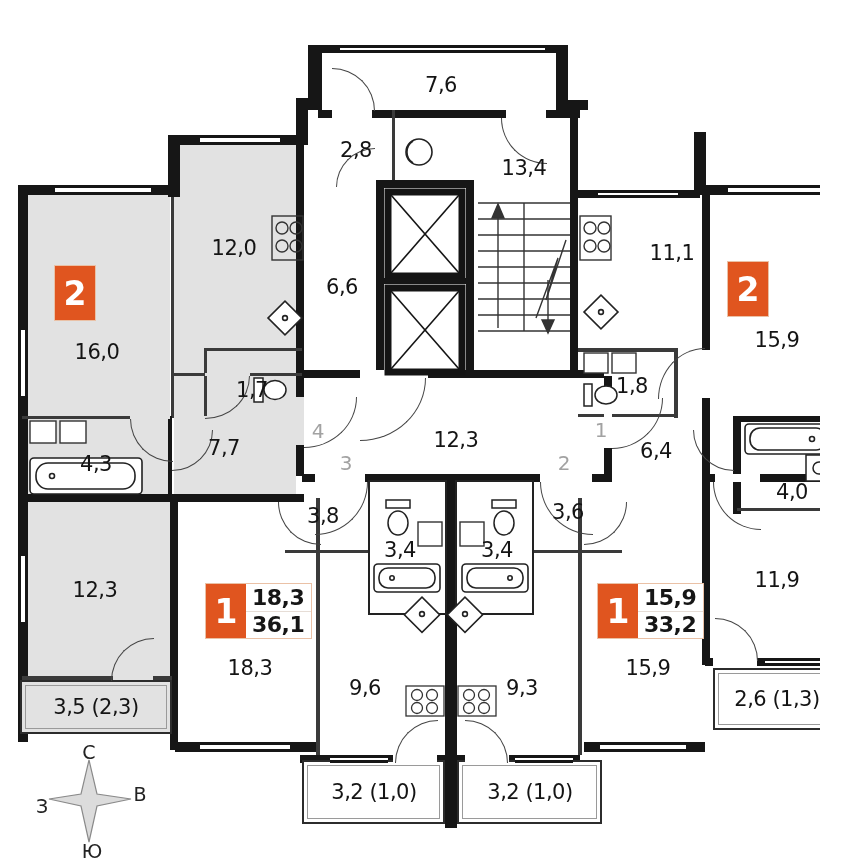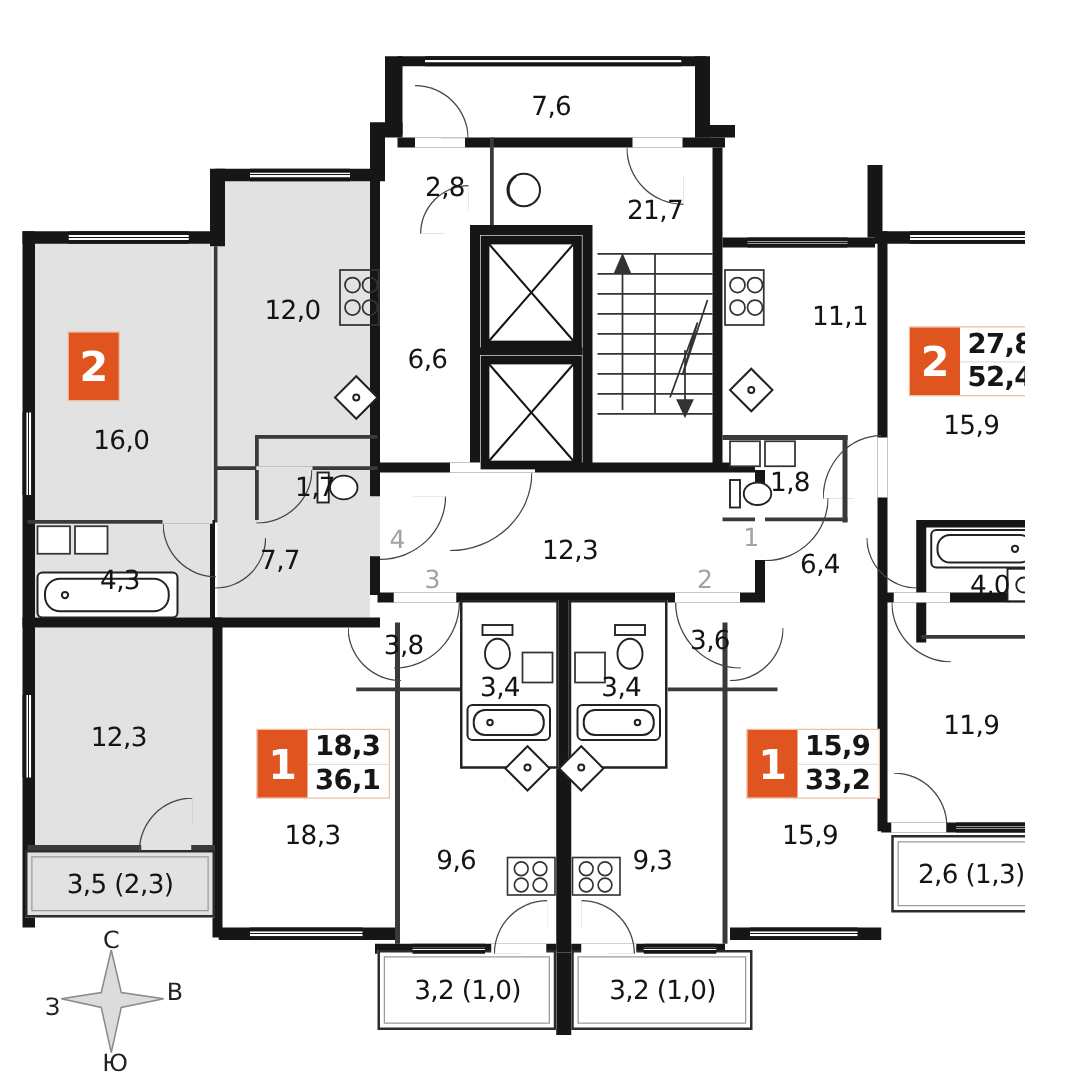--- a/index.html
+++ b/index.html
@@ -303,36 +303,36 @@
     </g>
 
     <g>
       <polygon points="89,760 97,794 131,799 97,806 89,842 81,806 49,799 81,794" fill="#dcdcdc" stroke="#8a8a8a" stroke-width="1.2"></polygon>
     </g>
   </svg>
 
   <div class="lbl" style="left:441px;top:85px">7,6</div>
   <div class="lbl" style="left:356px;top:150px">2,8</div>
   <div class="lbl" style="left:342px;top:287px">6,6</div>
-  <div class="lbl" style="left:524px;top:168px">21,7</div>
+  <div class="lbl" style="left:524px;top:168px">13,4</div>
   <div class="lbl" style="left:456px;top:440px">12,3</div>
 
   <div class="lbl" style="left:97px;top:352px">16,0</div>
   <div class="lbl" style="left:234px;top:248px">12,0</div>
   <div class="lbl" style="left:252px;top:390px">1,7</div>
   <div class="lbl" style="left:224px;top:448px">7,7</div>
   <div class="lbl" style="left:96px;top:464px">4,3</div>
   <div class="lbl" style="left:95px;top:590px">12,3</div>
   <div class="lbl" style="left:96px;top:707px">3,5 (2,3)</div>
 
   <div class="lbl" style="left:672px;top:253px">11,1</div>
   <div class="lbl" style="left:777px;top:340px">15,9</div>
   <div class="lbl" style="left:632px;top:386px">1,8</div>
   <div class="lbl" style="left:656px;top:451px">6,4</div>
-  <div class="lbl" style="left:792px;top:468px">4,0</div>
+  <div class="lbl" style="left:792px;top:492px">4,0</div>
   <div class="lbl" style="left:777px;top:580px">11,9</div>
   <div class="lbl" style="left:777px;top:699px">2,6 (1,3)</div>
 
   <div class="lbl" style="left:250px;top:668px">18,3</div>
   <div class="lbl" style="left:323px;top:516px">3,8</div>
   <div class="lbl" style="left:400px;top:550px">3,4</div>
   <div class="lbl" style="left:365px;top:688px">9,6</div>
   <div class="lbl" style="left:374px;top:792px">3,2 (1,0)</div>
 
   <div class="lbl" style="left:648px;top:668px">15,9</div>
@@ -344,24 +344,20 @@
   <div class="un" style="left:318px;top:431px">4</div>
   <div class="un" style="left:346px;top:463px">3</div>
   <div class="un" style="left:564px;top:463px">2</div>
   <div class="un" style="left:601px;top:430px">1</div>
 
   <div class="bdg" style="left:55px;top:266px">
     <div class="n">2</div>
   </div>
   <div class="bdg" style="left:728px;top:262px">
     <div class="n">2</div>
-    <div class="ar">
-      <div>27,8</div>
-      <div>52,4</div>
-    </div>
   </div>
   <div class="bdg" style="left:206px;top:584px">
     <div class="n">1</div>
     <div class="ar">
       <div>18,3</div>
       <div>36,1</div>
     </div>
   </div>
   <div class="bdg" style="left:598px;top:584px">
     <div class="n">1</div>

